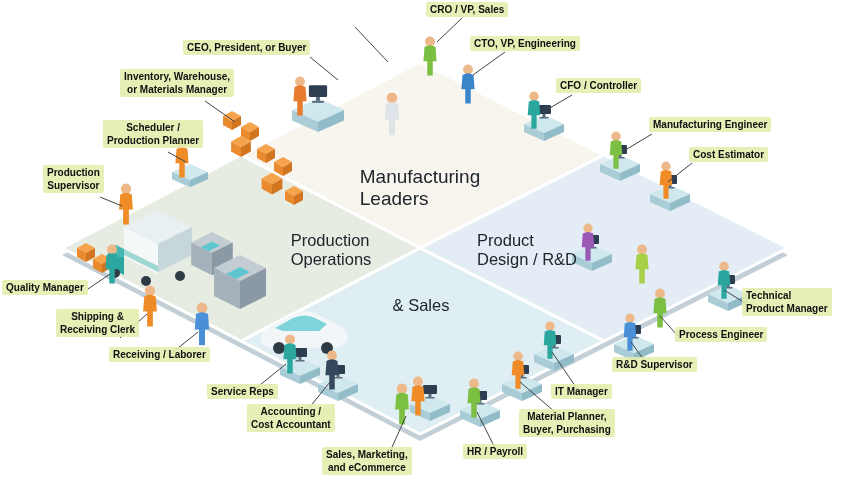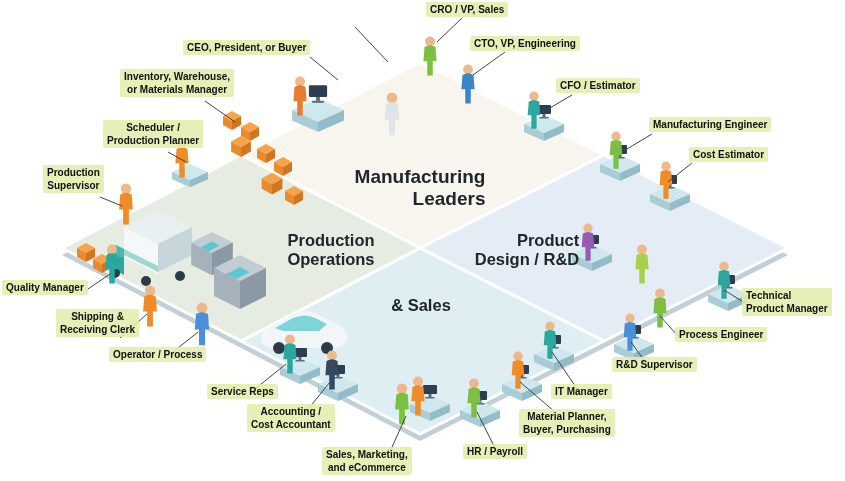--- a/index.html
+++ b/index.html
@@ -7,21 +7,21 @@
   .stage { position:relative; width:845px; height:481px; background:#ffffff; overflow:hidden; }
   .scene-svg { position:absolute; left:0; top:0; z-index:1; }
   .role-label {
     position:absolute; z-index:3;
     font-size:10px; line-height:1.3; font-weight:700; color:#101010;
     white-space:pre-line; padding:1px 4px; border-radius:2px;
     background:rgba(227,237,172,0.88);
   }
   .quad-title {
     position:absolute; z-index:2; transform:translateX(-50%);
-    text-align:right; font-weight:700; color:#20262c; line-height:1.18;
+    text-align:left; font-weight:400; color:#20262c; line-height:1.18;
   }
   .quad-title.big { font-size:19px; }
   .quad-title.mid { font-size:16.5px; }
 </style>
 </head>
 <body>
 
 <div class="stage">
 
   <svg class="scene-svg" width="845" height="481" viewBox="0 0 845 481">
@@ -184,33 +184,33 @@
     <span>Design / R&amp;D</span>
   </div>
   <div class="quad-title mid" style="left:421px; top:277px">
     <br>
     <span>&amp; Sales</span>
   </div>
 
   <div class="role-label" style="left:426px; top:2px">CRO / VP, Sales</div>
   <div class="role-label" style="left:183px; top:40px">CEO, President, or Buyer</div>
   <div class="role-label" style="left:470px; top:36px">CTO, VP, Engineering</div>
-  <div class="role-label" style="left:556px; top:78px">CFO / Estimator</div>
+  <div class="role-label" style="left:556px; top:78px">CFO / Controller</div>
   <div class="role-label" style="left:120px; top:69px; text-align:center">Inventory, Warehouse,
 or Materials Manager</div>
   <div class="role-label" style="left:103px; top:120px; text-align:center">Scheduler /
 Production Planner</div>
   <div class="role-label" style="left:43px; top:165px; text-align:center">Production
 Supervisor</div>
   <div class="role-label" style="left:649px; top:117px">Manufacturing Engineer</div>
   <div class="role-label" style="left:689px; top:147px">Cost Estimator</div>
   <div class="role-label" style="left:2px; top:280px">Quality Manager</div>
   <div class="role-label" style="left:56px; top:309px; text-align:center">Shipping &amp;
 Receiving Clerk</div>
-  <div class="role-label" style="left:109px; top:347px">Operator / Process</div>
+  <div class="role-label" style="left:109px; top:347px">Receiving / Laborer</div>
   <div class="role-label" style="left:742px; top:288px; text-align:left">Technical
 Product Manager</div>
   <div class="role-label" style="left:675px; top:327px">Process Engineer</div>
   <div class="role-label" style="left:612px; top:357px">R&amp;D Supervisor</div>
   <div class="role-label" style="left:207px; top:384px">Service Reps</div>
   <div class="role-label" style="left:247px; top:404px; text-align:center">Accounting /
 Cost Accountant</div>
   <div class="role-label" style="left:551px; top:384px">IT Manager</div>
   <div class="role-label" style="left:519px; top:409px; text-align:center">Material Planner,
 Buyer, Purchasing</div>

